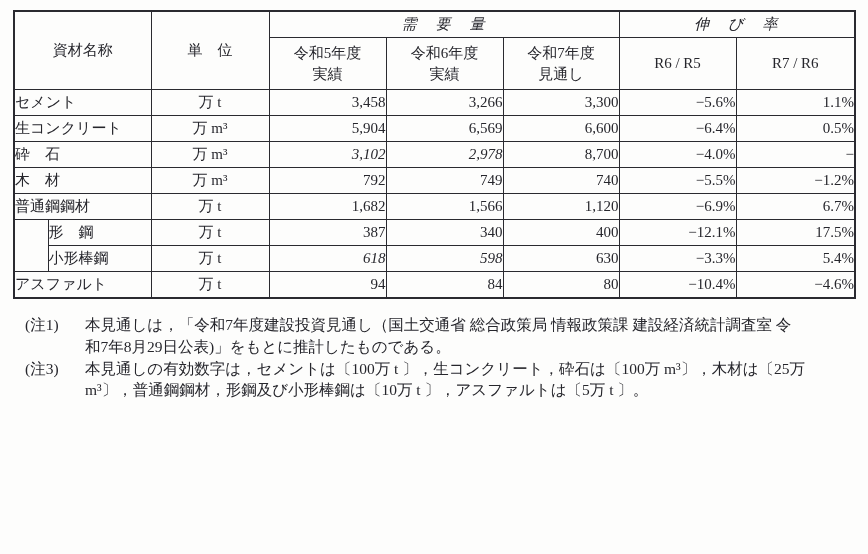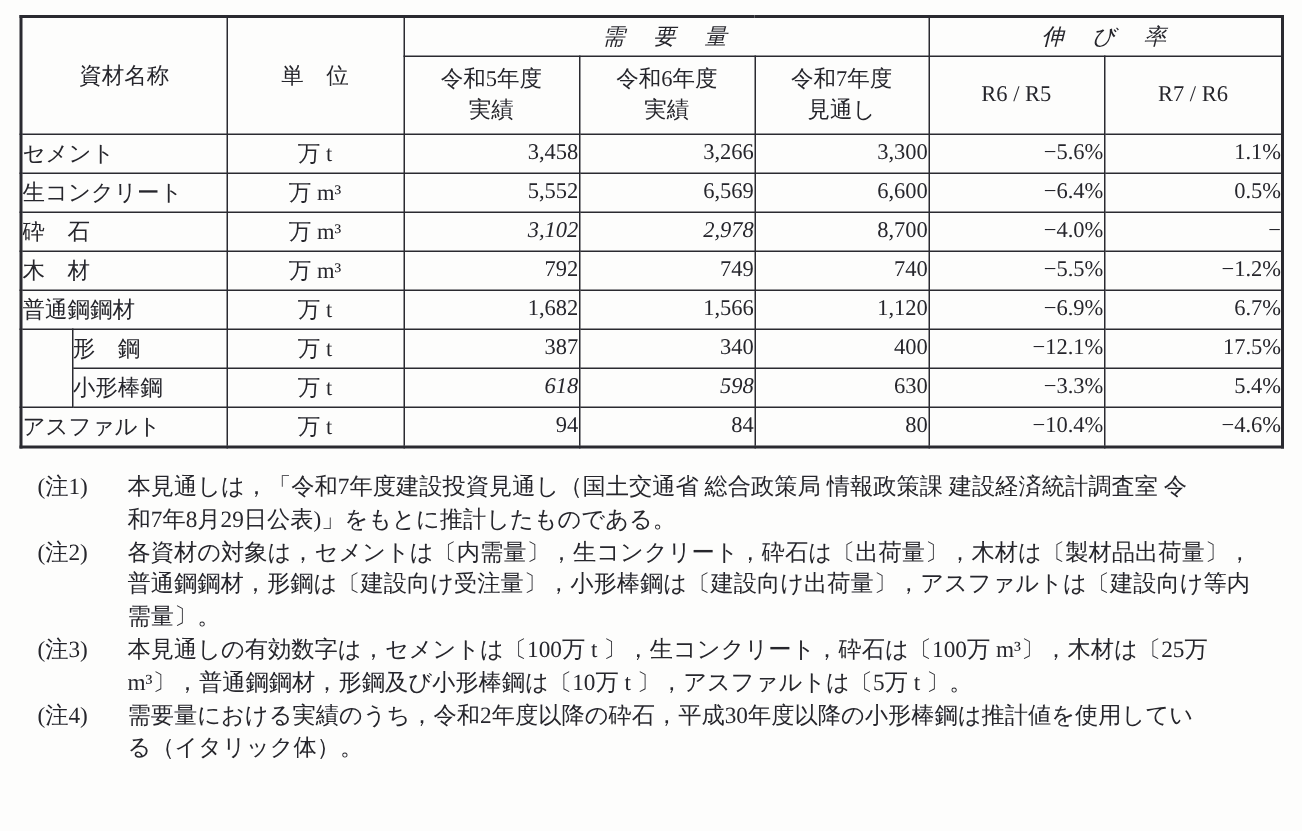--- a/index.html
+++ b/index.html
@@ -89,21 +89,21 @@
       <td class="unit">万 t</td>
       <td class="num">3,458</td>
       <td class="num">3,266</td>
       <td class="num">3,300</td>
       <td class="pct">−5.6%</td>
       <td class="pct">1.1%</td>
     </tr>
     <tr>
       <td class="name" colspan="2">生コンクリート</td>
       <td class="unit">万 m³</td>
-      <td class="num">5,552</td>
+      <td class="num">5,904</td>
       <td class="num">6,569</td>
       <td class="num">6,600</td>
       <td class="pct">−6.4%</td>
       <td class="pct">0.5%</td>
     </tr>
     <tr>
       <td class="name" colspan="2">砕　石</td>
       <td class="unit">万 m³</td>
       <td class="num it">3,102</td>
       <td class="num it">2,978</td>
@@ -160,30 +160,19 @@
   </tbody>
     </table>
 
   <div class="notes">
     <div class="note">
       <span class="note-label">(注1)</span>
       <span class="note-text">本見通しは，「令和7年度建設投資見通し（国土交通省 総合政策局 情報政策課 建設経済統計調査室 令
 和7年8月29日公表)」をもとに推計したものである。</span>
     </div>
     <div class="note">
-      <span class="note-label">(注2)</span>
-      <span class="note-text">各資材の対象は，セメントは〔内需量〕，生コンクリート，砕石は〔出荷量〕，木材は〔製材品出荷量〕，
-普通鋼鋼材，形鋼は〔建設向け受注量〕，小形棒鋼は〔建設向け出荷量〕，アスファルトは〔建設向け等内
-需量〕。</span>
-    </div>
-    <div class="note">
       <span class="note-label">(注3)</span>
       <span class="note-text">本見通しの有効数字は，セメントは〔100万 t 〕，生コンクリート，砕石は〔100万 m³〕，木材は〔25万
 m³〕，普通鋼鋼材，形鋼及び小形棒鋼は〔10万 t 〕，アスファルトは〔5万 t 〕。</span>
-    </div>
-    <div class="note">
-      <span class="note-label">(注4)</span>
-      <span class="note-text">需要量における実績のうち，令和2年度以降の砕石，平成30年度以降の小形棒鋼は推計値を使用してい
-る（イタリック体）。</span>
     </div>
   </div>
 
 </div>
 
 </body></html>

